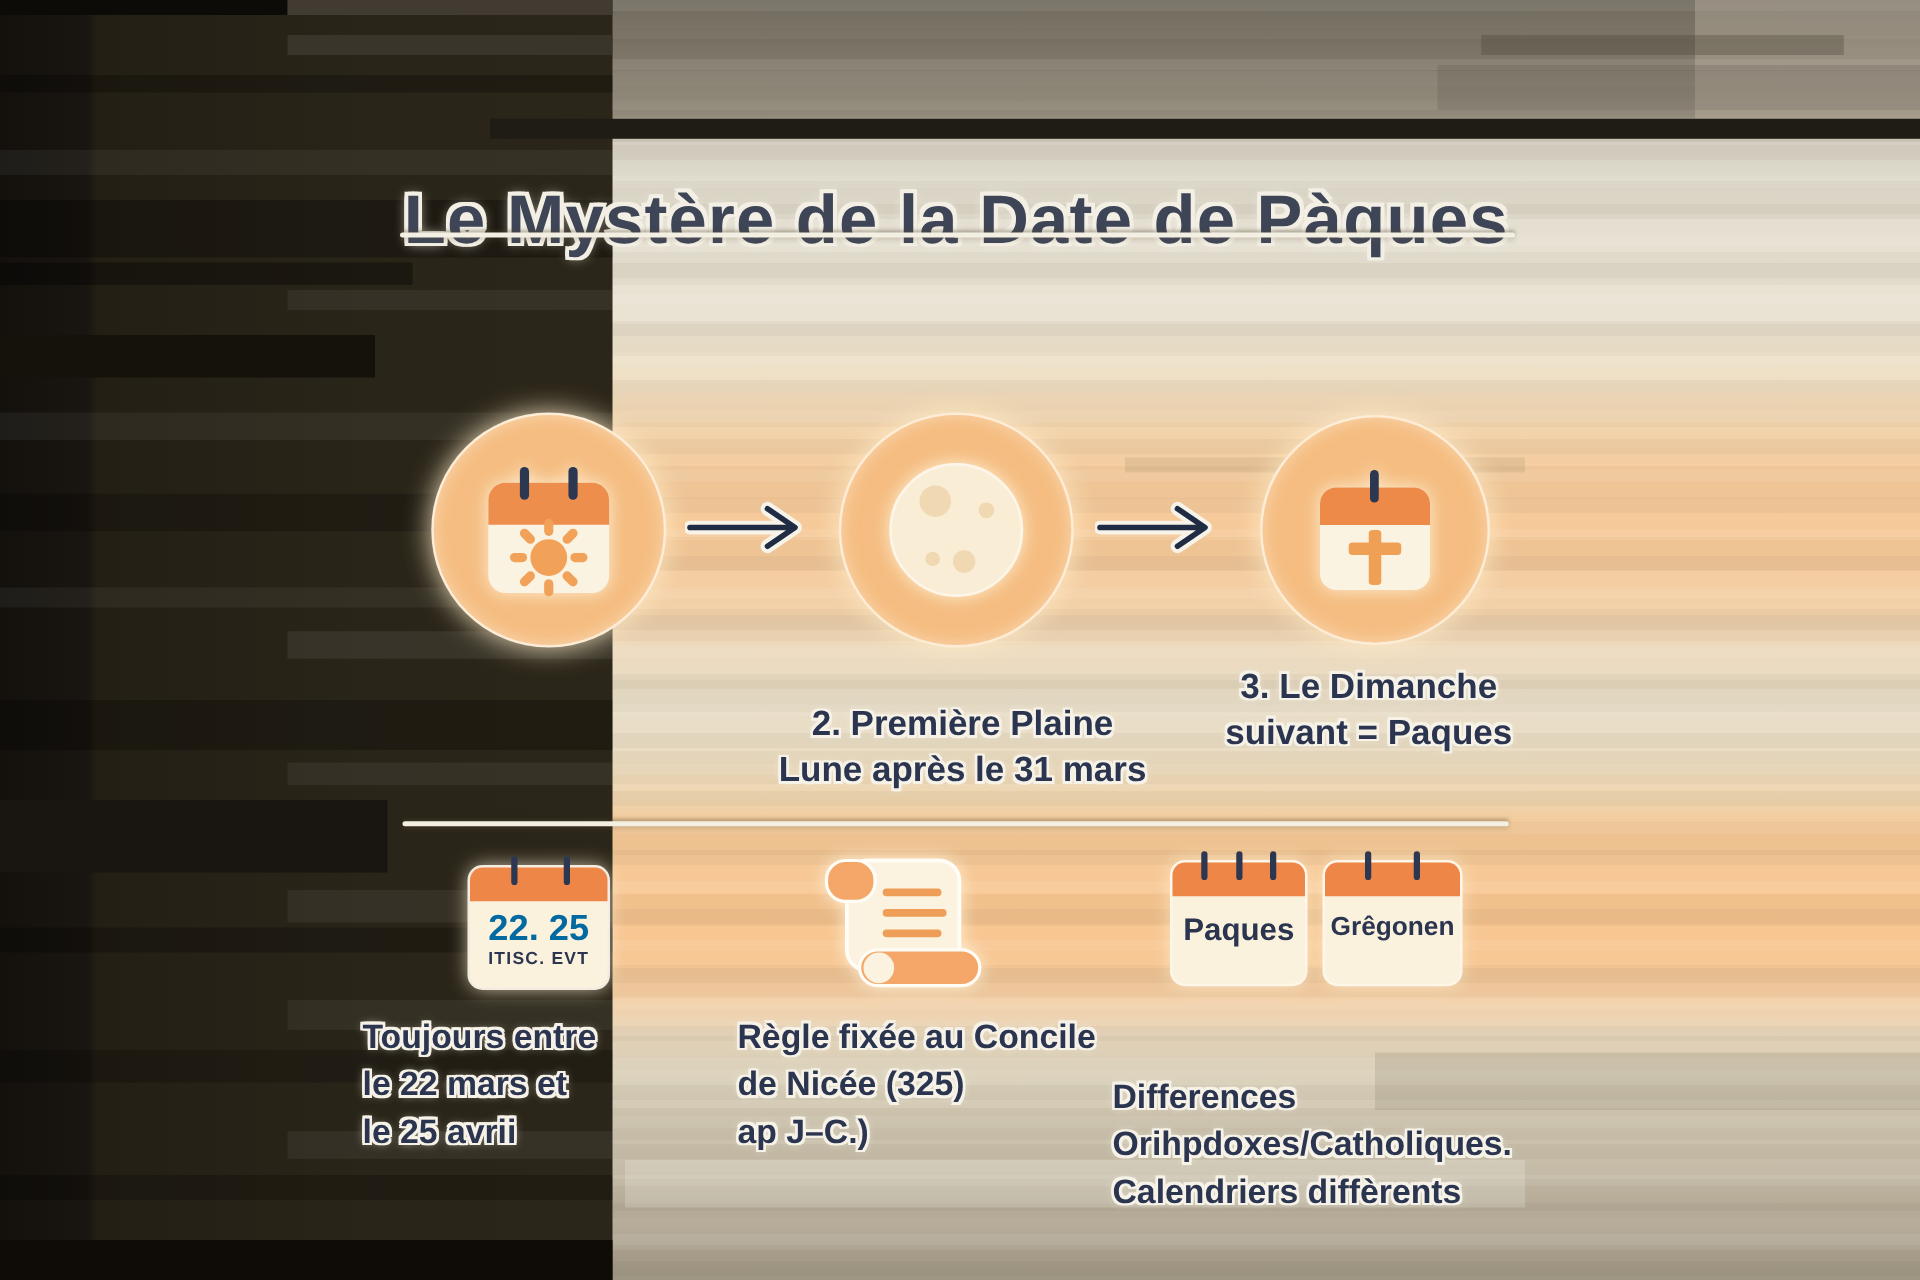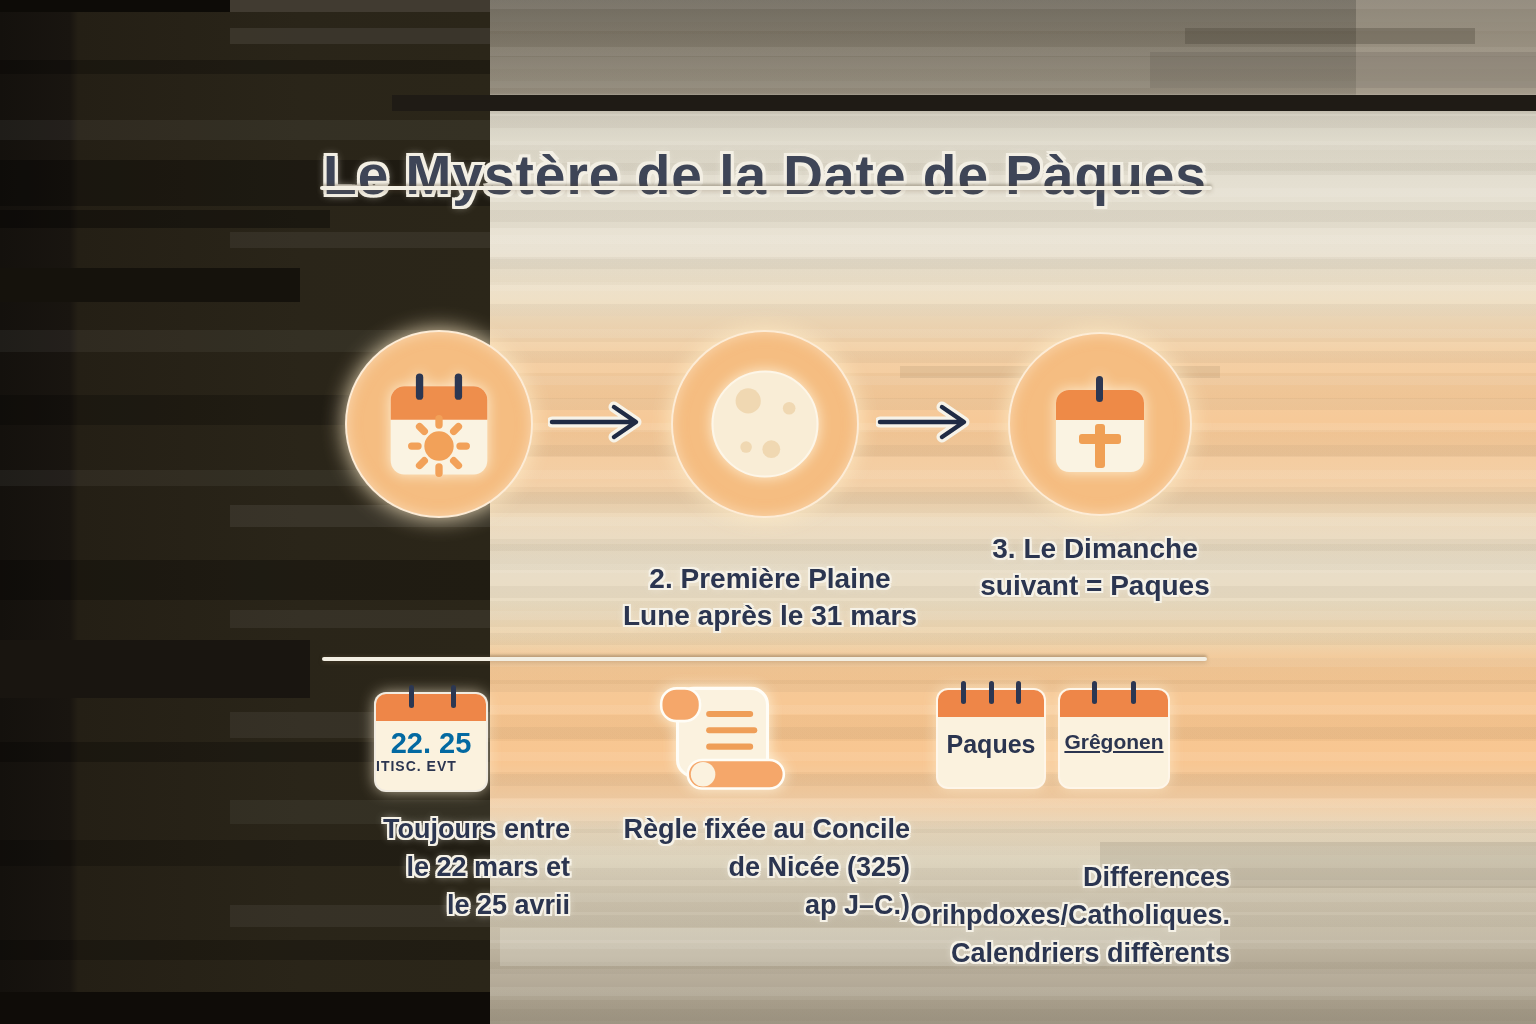--- a/index.html
+++ b/index.html
@@ -49,31 +49,31 @@
   }
   .subtitle{position:absolute;left:320px;top:214px;width:890px;text-align:center;font-size:31px;line-height:48px;}
   .subtitle sup{font-size:.55em;vertical-align:super;}
   .circle{
     position:absolute;border-radius:50%;background:#f5bd81;
     border:2px solid rgba(255,248,235,.8);
     box-shadow:0 0 22px rgba(255,236,200,.9), inset 0 0 14px rgba(255,244,225,.5);
     display:flex;align-items:center;justify-content:center;
   }
   .caption{position:absolute;text-align:center;font-size:28px;line-height:37px;}
-  .fact-caption{position:absolute;text-align:right;font-size:27px;line-height:38px;}
+  .fact-caption{position:absolute;text-align:left;font-size:27px;line-height:38px;}
   .arrow{position:absolute;}
   .icon-glow{filter:drop-shadow(0 0 7px rgba(255,244,220,.9));}
   .mini-cal{
     position:absolute;background:#fbf2de;border-radius:10px;
     box-shadow:0 0 0 2px rgba(255,250,240,.9),0 0 16px rgba(255,240,210,.85);
   }
   .mini-cal .hdr{position:absolute;top:0;left:0;right:0;height:27px;background:#ee8648;border-radius:10px 10px 0 0;}
   .peg{position:absolute;top:-9px;width:5px;height:23px;background:#2c3752;border-radius:3px;}
   .cal-big{position:absolute;top:33px;left:0;width:100%;text-align:center;font-size:29px;font-weight:700;color:#0369a1;}
-  .cal-small{position:absolute;top:64px;left:0;width:100%;text-align:left;font-size:14px;font-weight:700;color:#2b3550;letter-spacing:1px;}
+  .cal-small{position:absolute;top:64px;left:0;width:100%;text-align:center;font-size:14px;font-weight:700;color:#2b3550;letter-spacing:1px;}
   .cal-name{position:absolute;top:40px;left:0;width:100%;text-align:center;font-size:25px;font-weight:700;color:#2b3550;}
 </style>
 </head>
 <body>
 
 <div class="canvas">
 
   <div class="streaks"></div>
   <div class="soft-bar" style="left:1356px;top:0;width:180px;height:95px;background:rgba(200,190,172,.35);"></div>
   <div class="soft-bar" style="left:1185px;top:28px;width:290px;height:16px;background:rgba(70,64,54,.32);"></div>
@@ -200,21 +200,21 @@
     <div class="hdr"></div>
     <div class="peg" style="left:22%;"></div>
     <div class="peg" style="left:48%;"></div>
     <div class="peg" style="left:74%;"></div>
     <div class="cal-name">Paques</div>
   </div>
   <div class="mini-cal" style="left:1060px;top:690px;width:108px;height:97px;">
     <div class="hdr"></div>
     <div class="peg" style="left:30%;"></div>
     <div class="peg" style="left:66%;"></div>
-    <div class="cal-name" style="font-size:21px;text-decoration:underline;">Grêgonen</div>
+    <div class="cal-name" style="font-size:21px;">Grêgonen</div>
   </div>
 
   <div class="fact-caption txt" style="left:290px;top:810px;width:280px;">
     <span>Toujours entre</span><br>
     <span>le 22 mars et</span><br>
     <span>le 25 avrii</span>
   </div>
   <div class="fact-caption txt" style="left:590px;top:810px;width:320px;">
     <span>Règle fixée au Concile</span><br>
     <span>de Nicée (325)</span><br>

